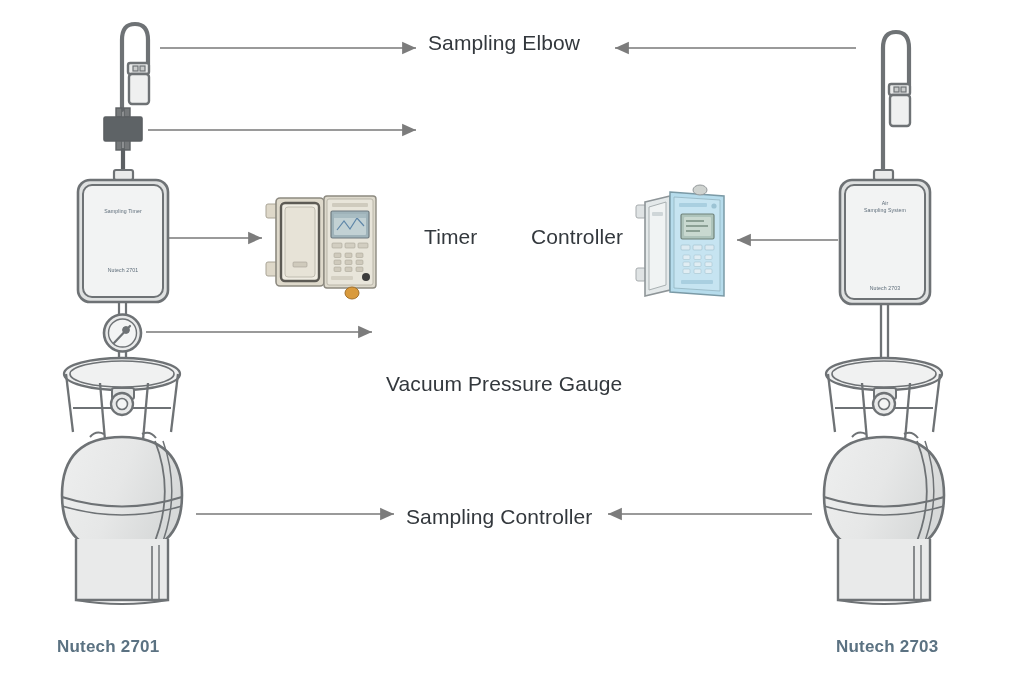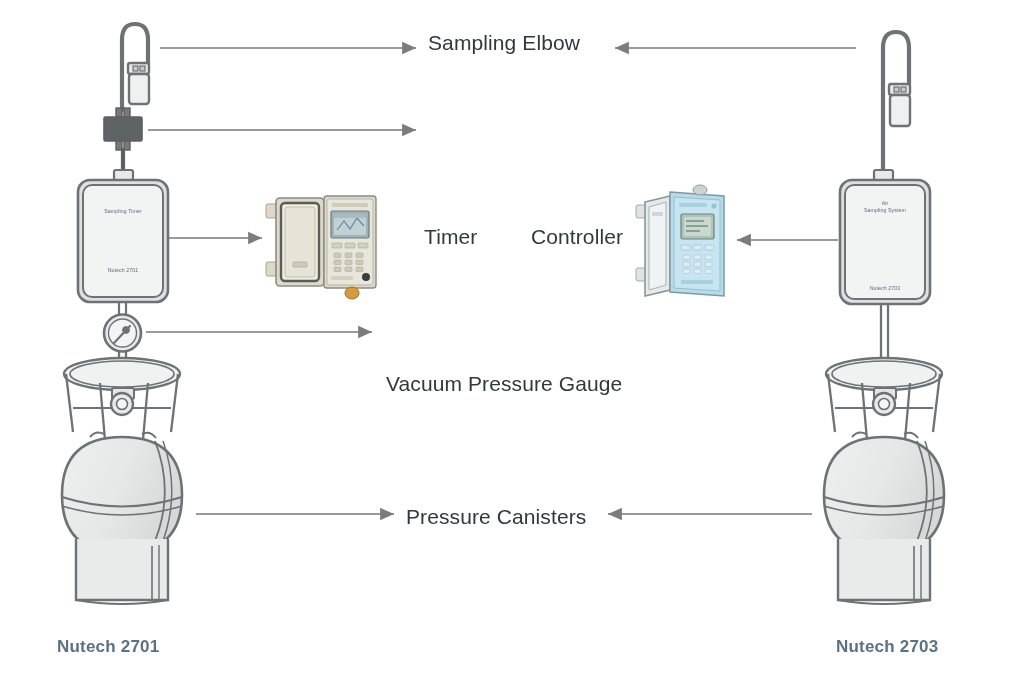--- a/index.html
+++ b/index.html
@@ -267,21 +267,21 @@
 
   <div class="calloutText" style="left:428px;top:31px;">Sampling Elbow</div>
 
 
   <div class="calloutText" style="left:400px;top:225px;margin-left:24px;">Timer</div>
 
   <div class="calloutText" style="left:531px;top:225px;text-align:right;">Controller</div>
 
   <div class="calloutText" style="left:386px;top:324px;margin-top:48px;">Vacuum Pressure Gauge</div>
 
-  <div class="calloutText" style="left:406px;top:505px;">Pressure Canisters</div>
+  <div class="calloutText" style="left:406px;top:505px;">Sampling Controller</div>
 
   <div class="devLabel" style="left:78px;top:208px;width:90px;">Sampling Timer</div>
   <div class="devModel" style="left:78px;top:267px;width:90px;">Nutech 2701</div>
 
   <div class="devLabel" style="left:840px;top:200px;width:90px;">Air</div>
   <div class="devLabel" style="left:840px;top:207px;width:90px;">Sampling System</div>
   <div class="devModel" style="left:840px;top:285px;width:90px;">Nutech 2703</div>
 
   <div class="footerText" style="left:57px;top:637px;">Nutech 2701</div>
 

